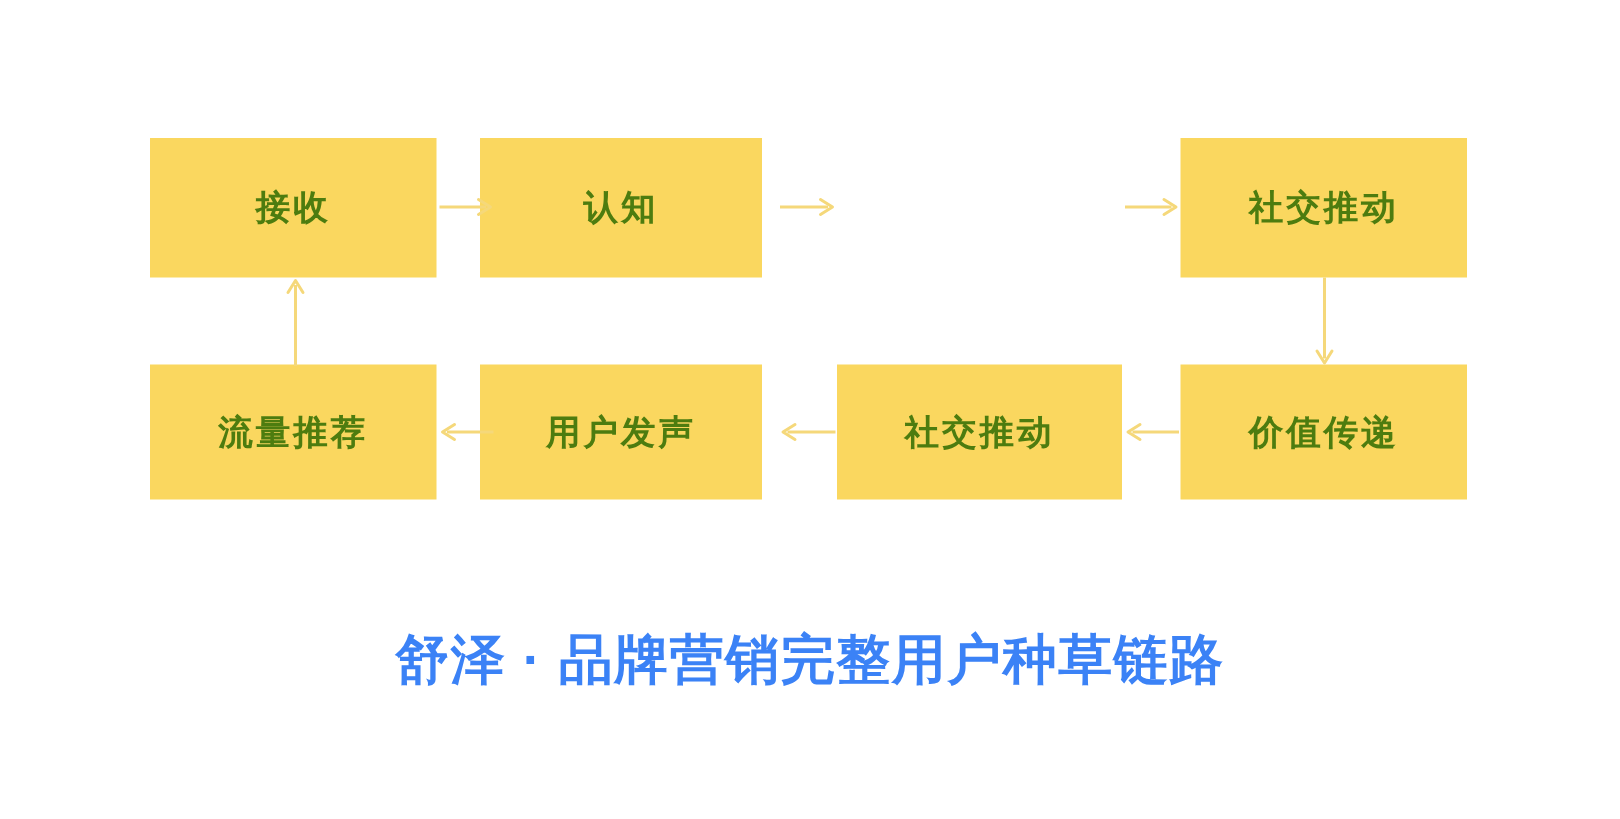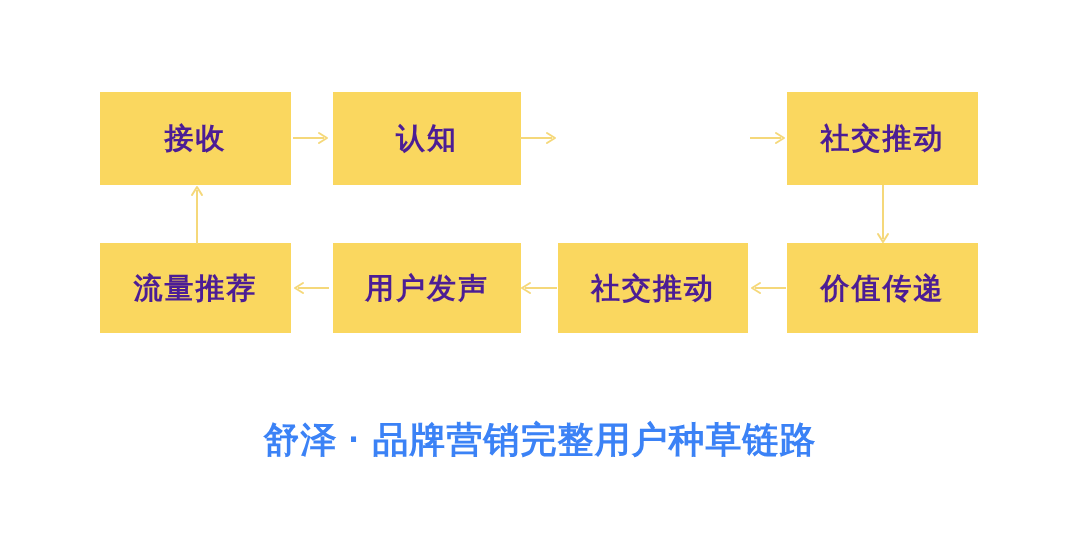--- a/index.html
+++ b/index.html
@@ -26,41 +26,41 @@
   .flow-box {
     position: absolute;
     background: #fad75f;
     display: flex;
     align-items: center;
     justify-content: center;
     box-sizing: border-box;
   }
 
   .flow-box-label {
-    color: #4c1d95;
+    color: #4d7c0f;
     font-weight: bold;
-    font-size: 29px;
+    font-size: 23px;
     letter-spacing: 2px;
     line-height: 1;
     text-align: center;
     white-space: nowrap;
   }
 
   
   .row-top {
     top: 92px;
     height: 93px;
   }
   .row-bottom {
     top: 243px;
     height: 90px;
   }
 
   .col-1 { left: 100px;  width: 191px; }
-  .col-2 { left: 333px;  width: 188px; }
+  .col-2 { left: 320px;  width: 188px; }
   .col-3 { left: 558px;  width: 190px; }
   .col-4 { left: 787px;  width: 191px; }
 
   
   .arrow-h {
     position: absolute;
     height: 14px;
     pointer-events: none;
   }
   .arrow-v {

